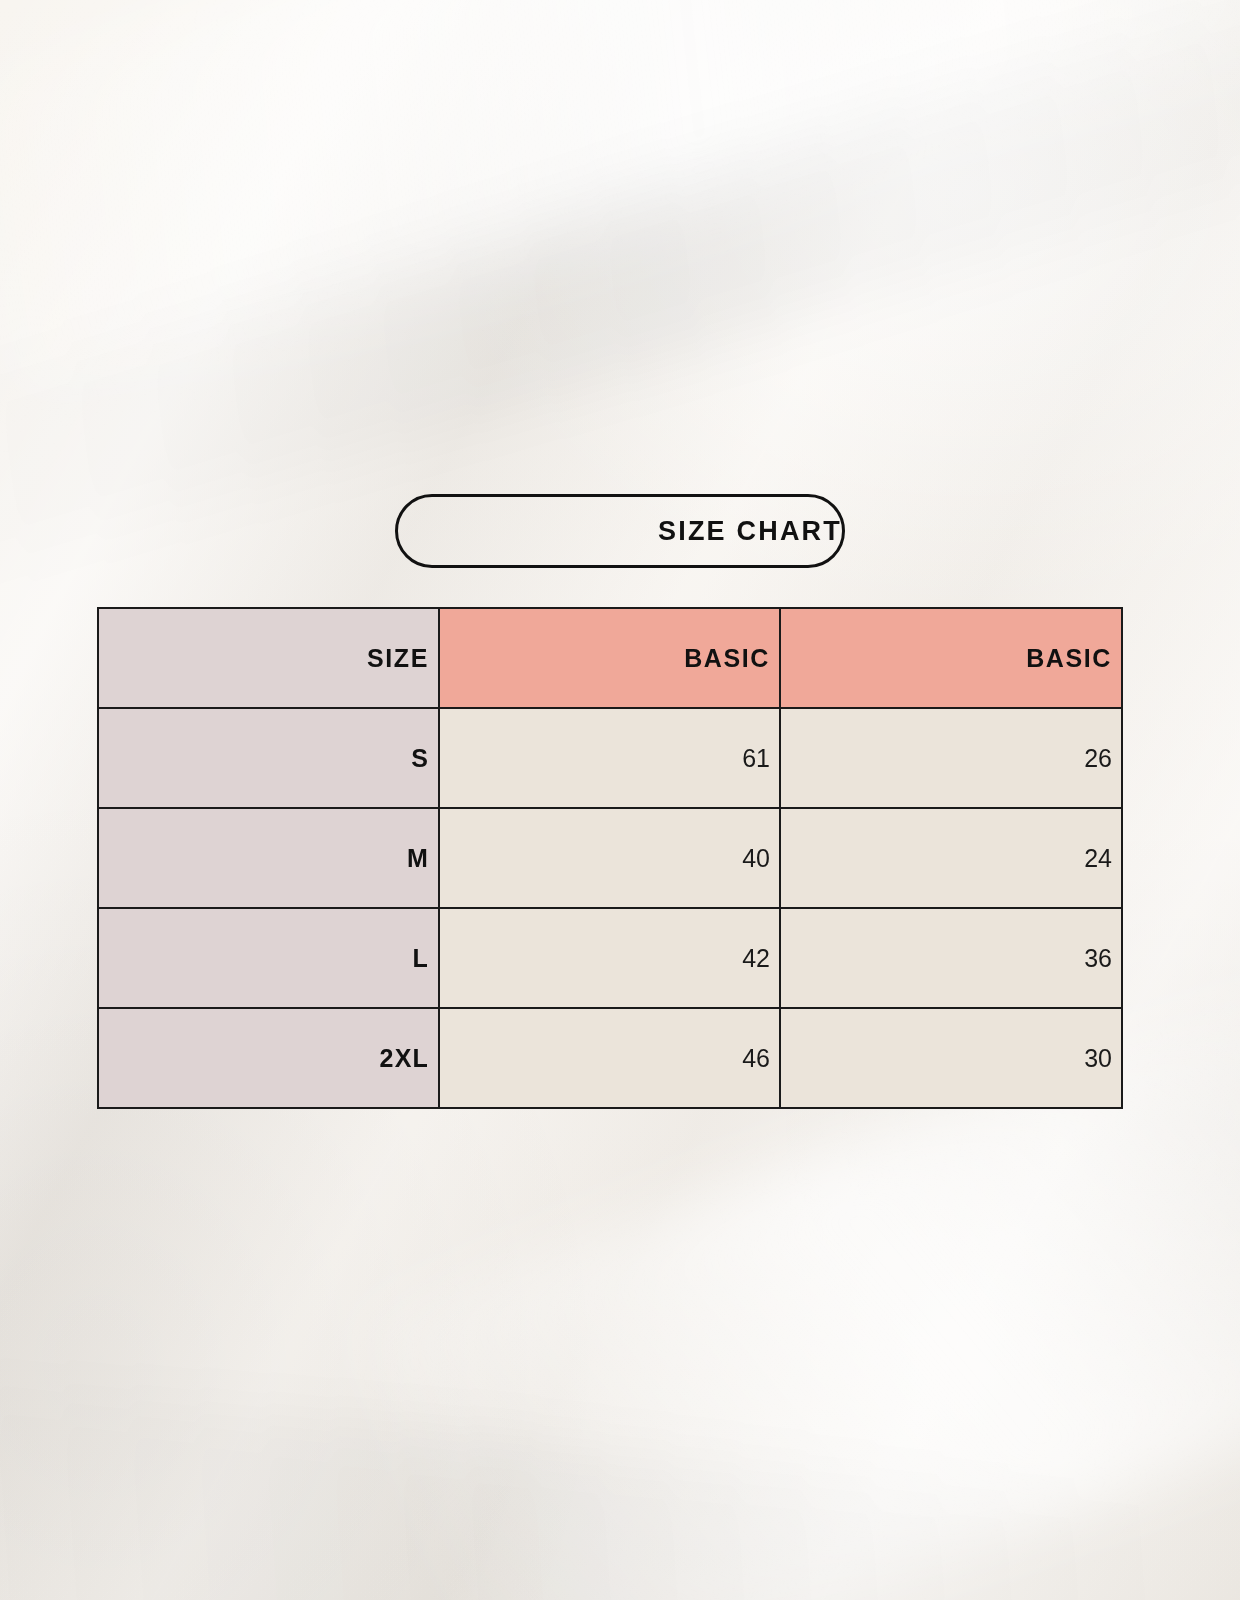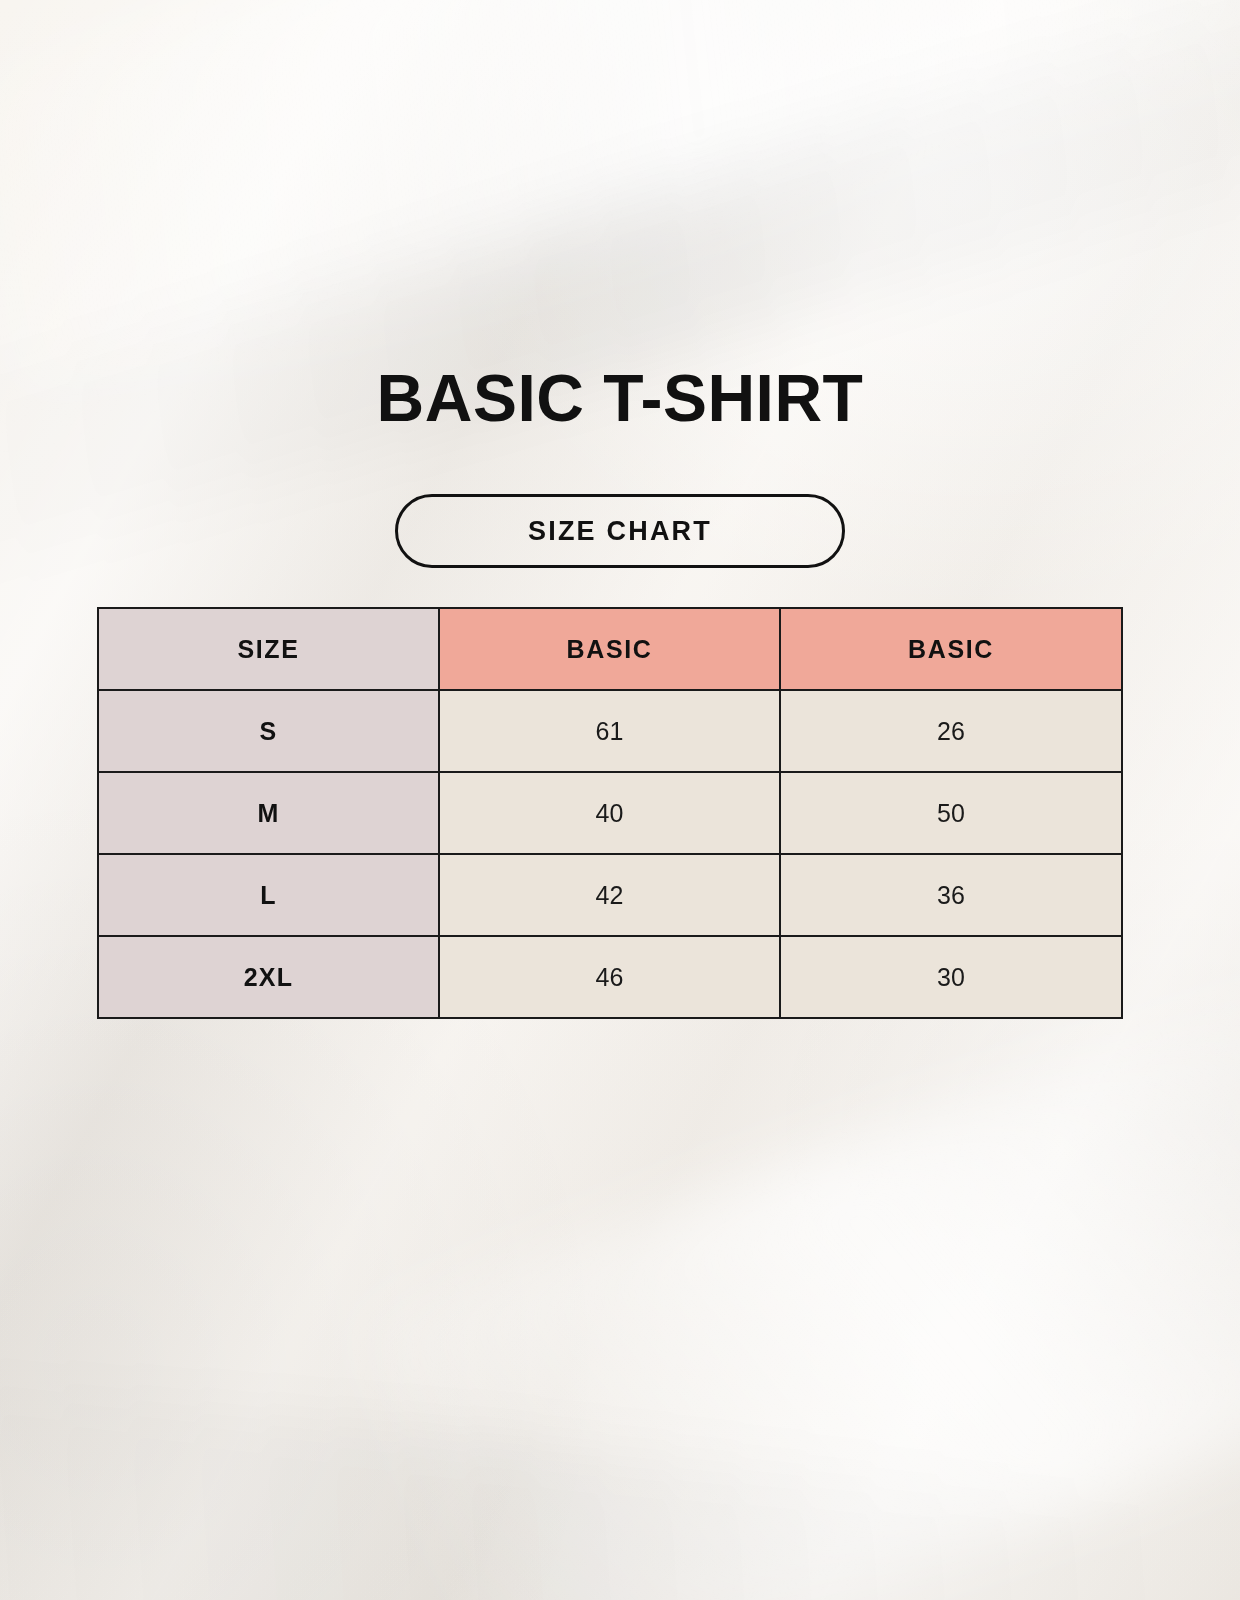--- a/index.html
+++ b/index.html
@@ -80,21 +80,21 @@
     position: absolute;
     top: 494px;
     left: 50%;
     transform: translateX(-50%);
     width: 444px;
     height: 68px;
     border: 3px solid #111111;
     border-radius: 40px;
     display: flex;
     align-items: center;
-    justify-content: center;
+    justify-content: flex-end;
     background: transparent;
   }
   .pill-text {
     font-size: 27px;
     font-weight: 700;
     letter-spacing: 2.2px;
     color: #111111;
   }
 
   .table-wrap {
@@ -104,23 +104,23 @@
     width: 1024px;
   }
   table.size-table {
     border-collapse: collapse;
     width: 1024px;
     table-layout: fixed;
   }
   table.size-table td, table.size-table th {
     border: 2.5px solid #1a1a1a;
     height: 80px;
-    text-align: center;
+    text-align: right;
     vertical-align: middle;
-    padding: 0;
+    padding: 9px;
   }
   col.col-size { width: 341px; }
   col.col-chest { width: 341px; }
   col.col-length { width: 342px; }
 
   th.hdr-size {
     background: #ded3d3;
     font-size: 25px;
     font-weight: 700;
     letter-spacing: 1.6px;
@@ -162,21 +162,20 @@
 </head>
 <body>
 
 <div class="page">
   <div class="bg-layer"></div>
   <div class="bg-streak streak-a"></div>
   <div class="bg-streak streak-b"></div>
   <div class="bg-streak streak-c"></div>
   <div class="bg-streak streak-d"></div>
 
-  <div class="title">BASIC T-SHIRT</div>
 
   <div class="pill">
     <span class="pill-text">SIZE CHART</span>
   </div>
 
   <div class="table-wrap">
     <table class="size-table">
       <colgroup>
         <col class="col-size">
         <col class="col-chest">
@@ -191,21 +190,21 @@
       </thead>
       <tbody>
         <tr>
           <td class="cell-size">S</td>
           <td class="cell-val">61</td>
           <td class="cell-val">26</td>
         </tr>
         <tr>
           <td class="cell-size">M</td>
           <td class="cell-val">40</td>
-          <td class="cell-val">50</td>
+          <td class="cell-val">24</td>
         </tr>
         <tr>
           <td class="cell-size">L</td>
           <td class="cell-val">42</td>
           <td class="cell-val">36</td>
         </tr>
         <tr>
           <td class="cell-size">2XL</td>
           <td class="cell-val">46</td>
           <td class="cell-val">30</td>

